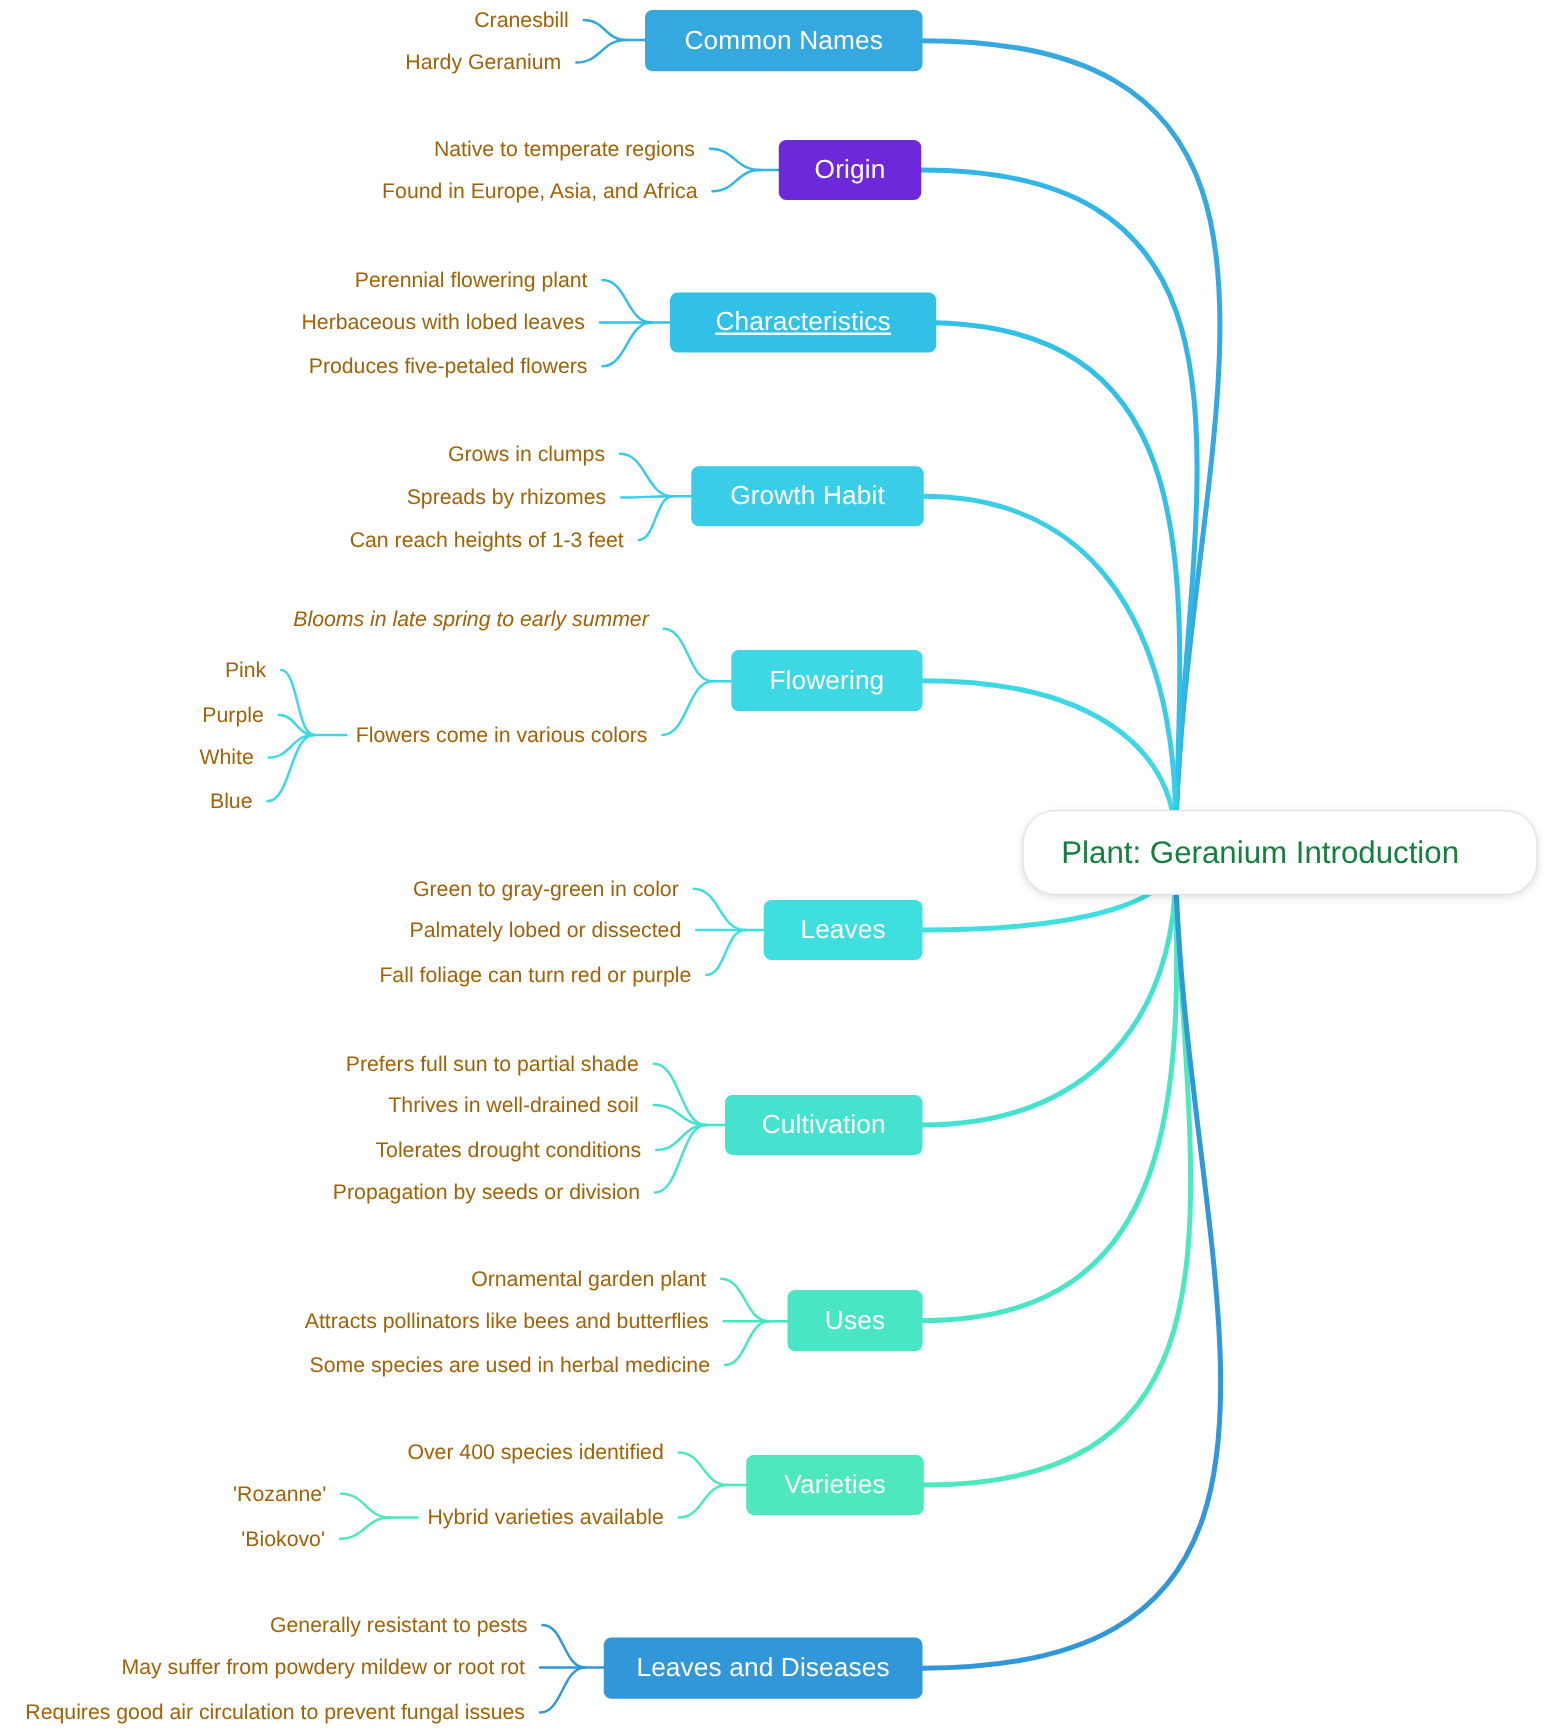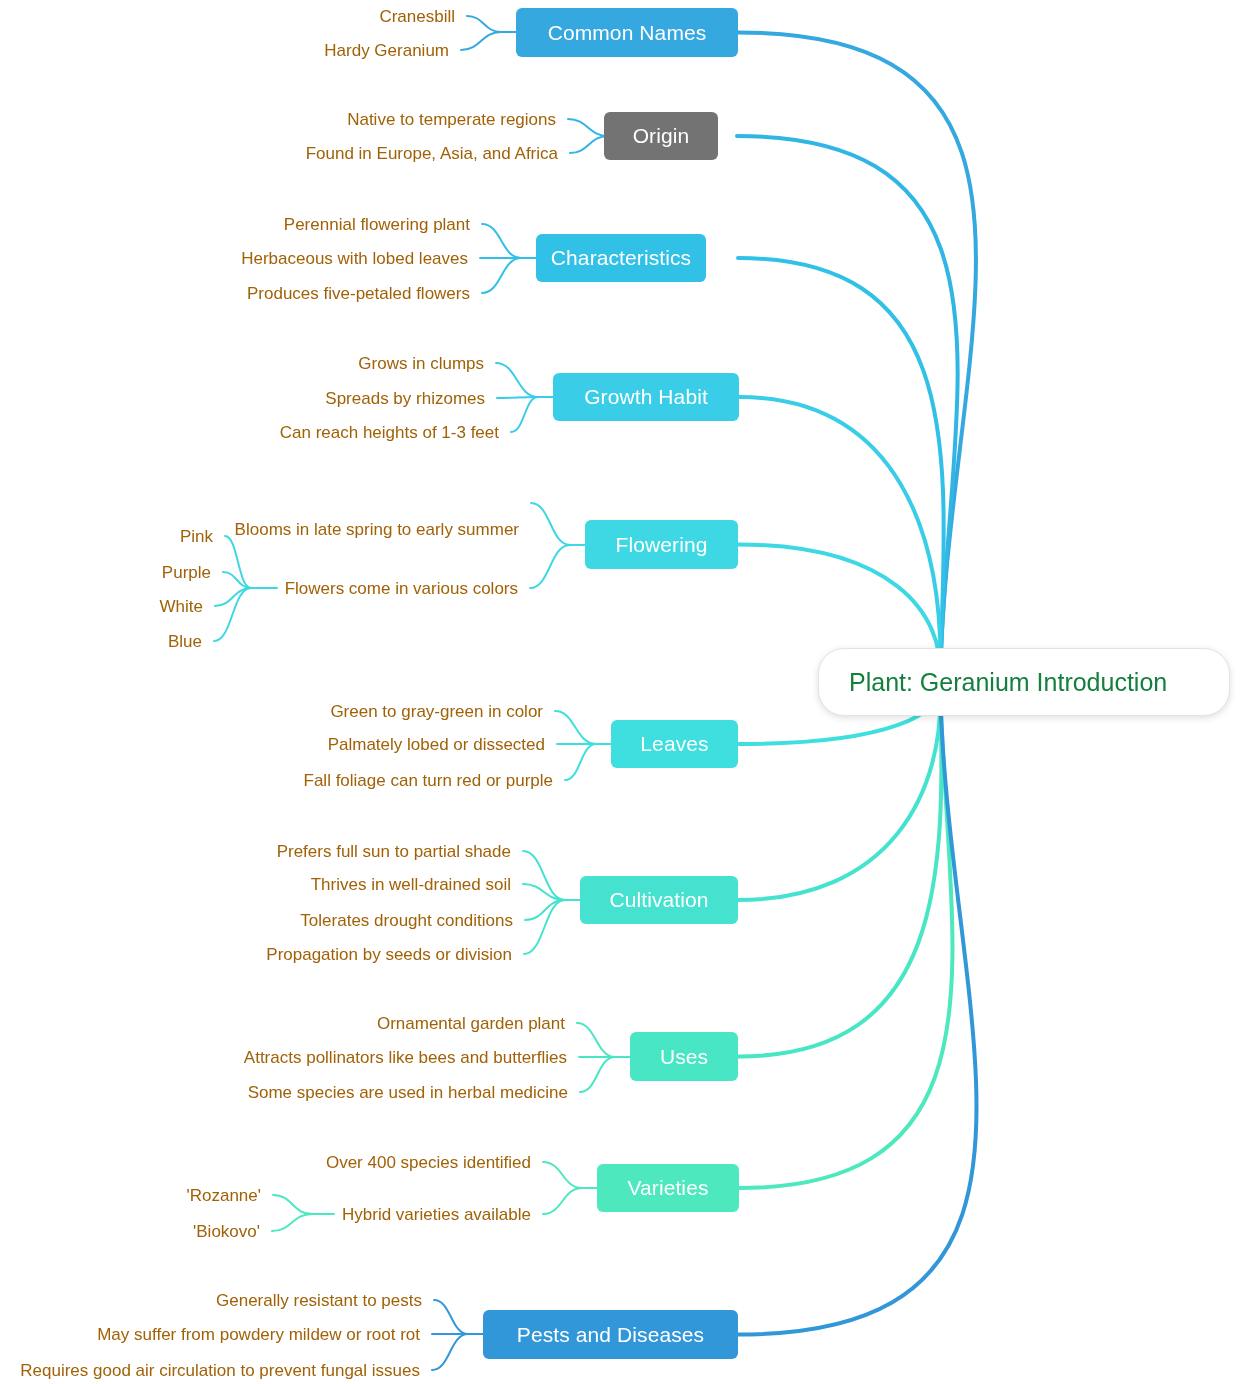--- a/index.html
+++ b/index.html
@@ -124,51 +124,51 @@
     <path d="M 214 641 C 232.5 641, 232.5 588, 251 588" stroke="#3ed8e4" class="edge gchild-edge"></path>
     <path d="M 312 1214 L 334 1214" stroke="#4de8be" class="edge gchild-edge"></path>
     <path d="M 273 1195 C 292.5 1195, 292.5 1214, 312 1214" stroke="#4de8be" class="edge gchild-edge"></path>
     <path d="M 272 1231 C 292 1231, 292 1214, 312 1214" stroke="#4de8be" class="edge gchild-edge"></path>
   </svg>
 
 <div id="nodes-layer">
     <div class="node-box" style="left: 516px; top: 8px; width: 222px; height: 49px; background: rgb(53, 168, 224);">Common Names</div>
     <div class="leaf-label r" style="left: 455px; top: 16px;">Cranesbill</div>
     <div class="leaf-label r" style="left: 449px; top: 50px; text-align: right;">Hardy Geranium</div>
-    <div class="node-box" style="left: 604px; top: 112px; width: 114px; height: 48px; background: #737373;">Origin</div>
+    <div class="node-box" style="left: 623px; top: 112px; width: 114px; height: 48px; background: #6d28d9;">Origin</div>
     <div class="leaf-label r" style="left: 556px; top: 119px;">Native to temperate regions</div>
     <div class="leaf-label r" style="left: 558px; top: 153px;">Found in Europe, Asia, and Africa</div>
-    <div class="node-box" style="left: 536px; top: 234px; width: 170px; height: 48px; background: rgb(49, 192, 230);">Characteristics</div>
+    <div class="node-box" style="left: 536px; top: 234px; width: 213px; height: 48px; background: rgb(49, 192, 230); text-decoration: underline;">Characteristics</div>
     <div class="leaf-label r" style="left: 470px; top: 224px;">Perennial flowering plant</div>
     <div class="leaf-label r" style="left: 468px; top: 258px;">Herbaceous with lobed leaves</div>
     <div class="leaf-label r" style="left: 470px; top: 293px;">Produces five-petaled flowers</div>
     <div class="node-box" style="left: 553px; top: 373px; width: 186px; height: 48px; background: rgb(58, 205, 232);">Growth Habit</div>
     <div class="leaf-label r" style="left: 484px; top: 363px;">Grows in clumps</div>
     <div class="leaf-label r" style="left: 485px; top: 398px;">Spreads by rhizomes</div>
     <div class="leaf-label r" style="left: 499px; top: 432px;">Can reach heights of 1-3 feet</div>
     <div class="node-box" style="left: 585px; top: 520px; width: 153px; height: 49px; background: rgb(62, 216, 228);">Flowering</div>
-    <div class="leaf-label r" style="left: 519px; top: 529px;">Blooms in late spring to early summer</div>
+    <div class="leaf-label r" style="left: 519px; top: 495px; font-style: italic;">Blooms in late spring to early summer</div>
     <div class="leaf-label r" style="left: 518px; top: 588px;">Flowers come in various colors</div>
     <div class="node-box" style="left: 611px; top: 720px; width: 127px; height: 48px; background: rgb(63, 223, 223);">Leaves</div>
     <div class="leaf-label r" style="left: 543px; top: 711px;">Green to gray-green in color</div>
     <div class="leaf-label r" style="left: 545px; top: 744px;">Palmately lobed or dissected</div>
     <div class="leaf-label r" style="left: 553px; top: 780px; padding-left: 35px;">Fall foliage can turn red or purple</div>
     <div class="node-box" style="left: 580px; top: 876px; width: 158px; height: 48px; background: rgb(69, 227, 207);">Cultivation</div>
     <div class="leaf-label r" style="left: 511px; top: 851px;">Prefers full sun to partial shade</div>
     <div class="leaf-label r" style="left: 511px; top: 884px;">Thrives in well-drained soil</div>
     <div class="leaf-label r" style="left: 513px; top: 920px;">Tolerates drought conditions</div>
     <div class="leaf-label r" style="left: 512px; top: 954px;">Propagation by seeds or division</div>
     <div class="node-box" style="left: 630px; top: 1032px; width: 108px; height: 49px; background: rgb(72, 230, 196);">Uses</div>
     <div class="leaf-label r" style="left: 565px; top: 1023px;">Ornamental garden plant</div>
     <div class="leaf-label r" style="left: 567px; top: 1057px;">Attracts pollinators like bees and butterflies</div>
     <div class="leaf-label r" style="left: 568px; top: 1092px;">Some species are used in herbal medicine</div>
     <div class="node-box" style="left: 597px; top: 1164px; width: 142px; height: 48px; background: rgb(77, 232, 190);">Varieties</div>
     <div class="leaf-label r" style="left: 531px; top: 1162px;">Over 400 species identified</div>
     <div class="leaf-label r" style="left: 531px; top: 1214px;">Hybrid varieties available</div>
-    <div class="node-box" style="left: 483px; top: 1310px; width: 255px; height: 49px; background: rgb(49, 151, 216);">Pests and Diseases</div>
+    <div class="node-box" style="left: 483px; top: 1310px; width: 255px; height: 49px; background: rgb(49, 151, 216);">Leaves and Diseases</div>
     <div class="leaf-label r" style="left: 422px; top: 1300px;">Generally resistant to pests</div>
     <div class="leaf-label r" style="left: 420px; top: 1334px;">May suffer from powdery mildew or root rot</div>
     <div class="leaf-label r" style="left: 420px; top: 1370px;">Requires good air circulation to prevent fungal issues</div>
     <div class="leaf-label gleaf-label r" style="left: 213px; top: 536px;">Pink</div>
     <div class="leaf-label gleaf-label r" style="left: 211px; top: 572px;">Purple</div>
     <div class="leaf-label gleaf-label r" style="left: 203px; top: 606px;">White</div>
     <div class="leaf-label gleaf-label r" style="left: 202px; top: 641px;">Blue</div>
     <div class="leaf-label gleaf-label r" style="left: 261px; top: 1195px;">'Rozanne'</div>
     <div class="leaf-label gleaf-label r" style="left: 260px; top: 1231px;">'Biokovo'</div>
     <div class="root-box" style="left: 818px; top: 648px; width: 412px; height: 68px;">Plant: Geranium Introduction</div>

